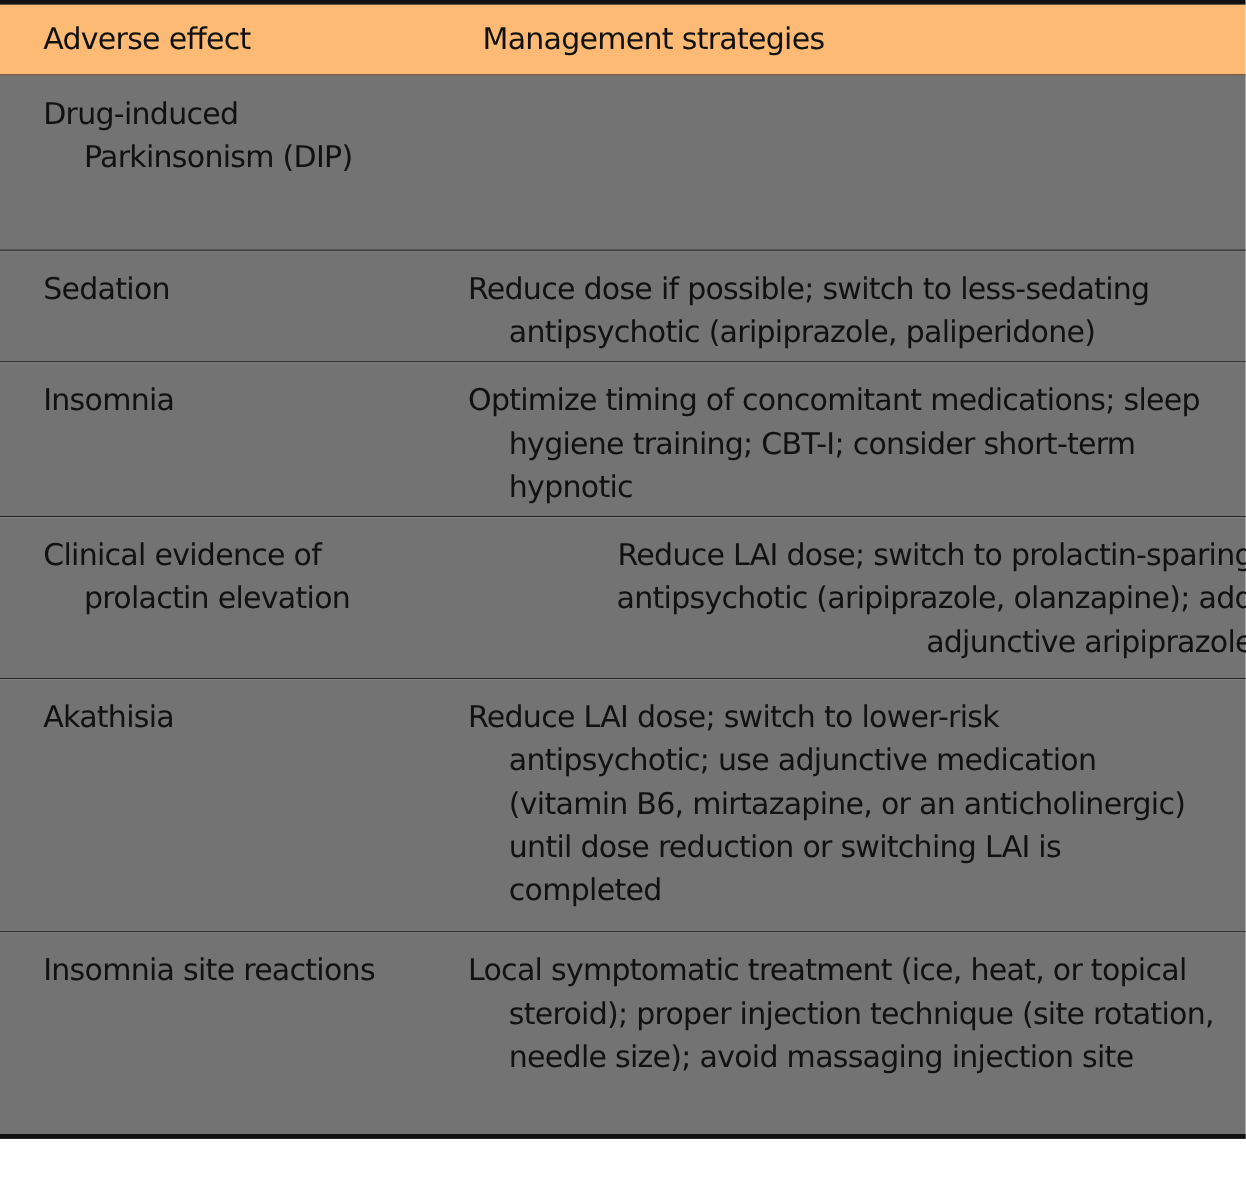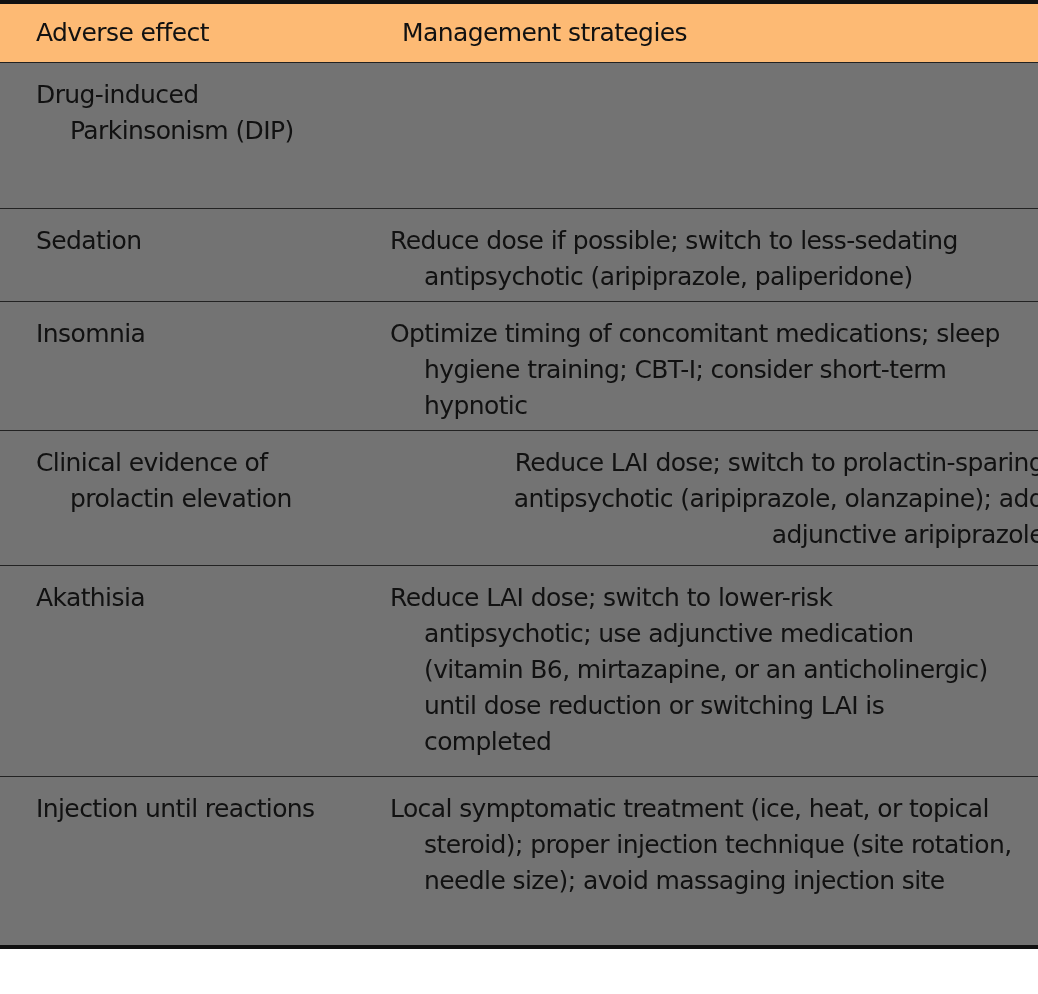--- a/index.html
+++ b/index.html
@@ -75,19 +75,19 @@
     <div class="c1">
         <div class="cell">Akathisia</div>
       </div>
     <div style="width:684px;padding-left:36px;box-sizing:border-box;line-height:36px;">
         <div class="cell" style="width:580px">Reduce LAI dose; switch to lower-risk antipsychotic; use adjunctive medication (vitamin B6, mirtazapine, or an anticholinergic) until dose reduction or switching LAI is completed</div>
       </div>
   </div>
 
   <div class="row last" style="height:172px;box-sizing:border-box;">
     <div class="c1">
-        <div class="cell">Injection until reactions</div>
+        <div class="cell">Insomnia site reactions</div>
       </div>
     <div style="width:684px;padding-left:36px;box-sizing:border-box;line-height:36px;">
         <div class="cell" style="width:620px">Local symptomatic treatment (ice, heat, or topical steroid); proper injection technique (site rotation, needle size); avoid massaging injection site</div>
       </div>
   </div>
 </div>
 
 </body></html>

